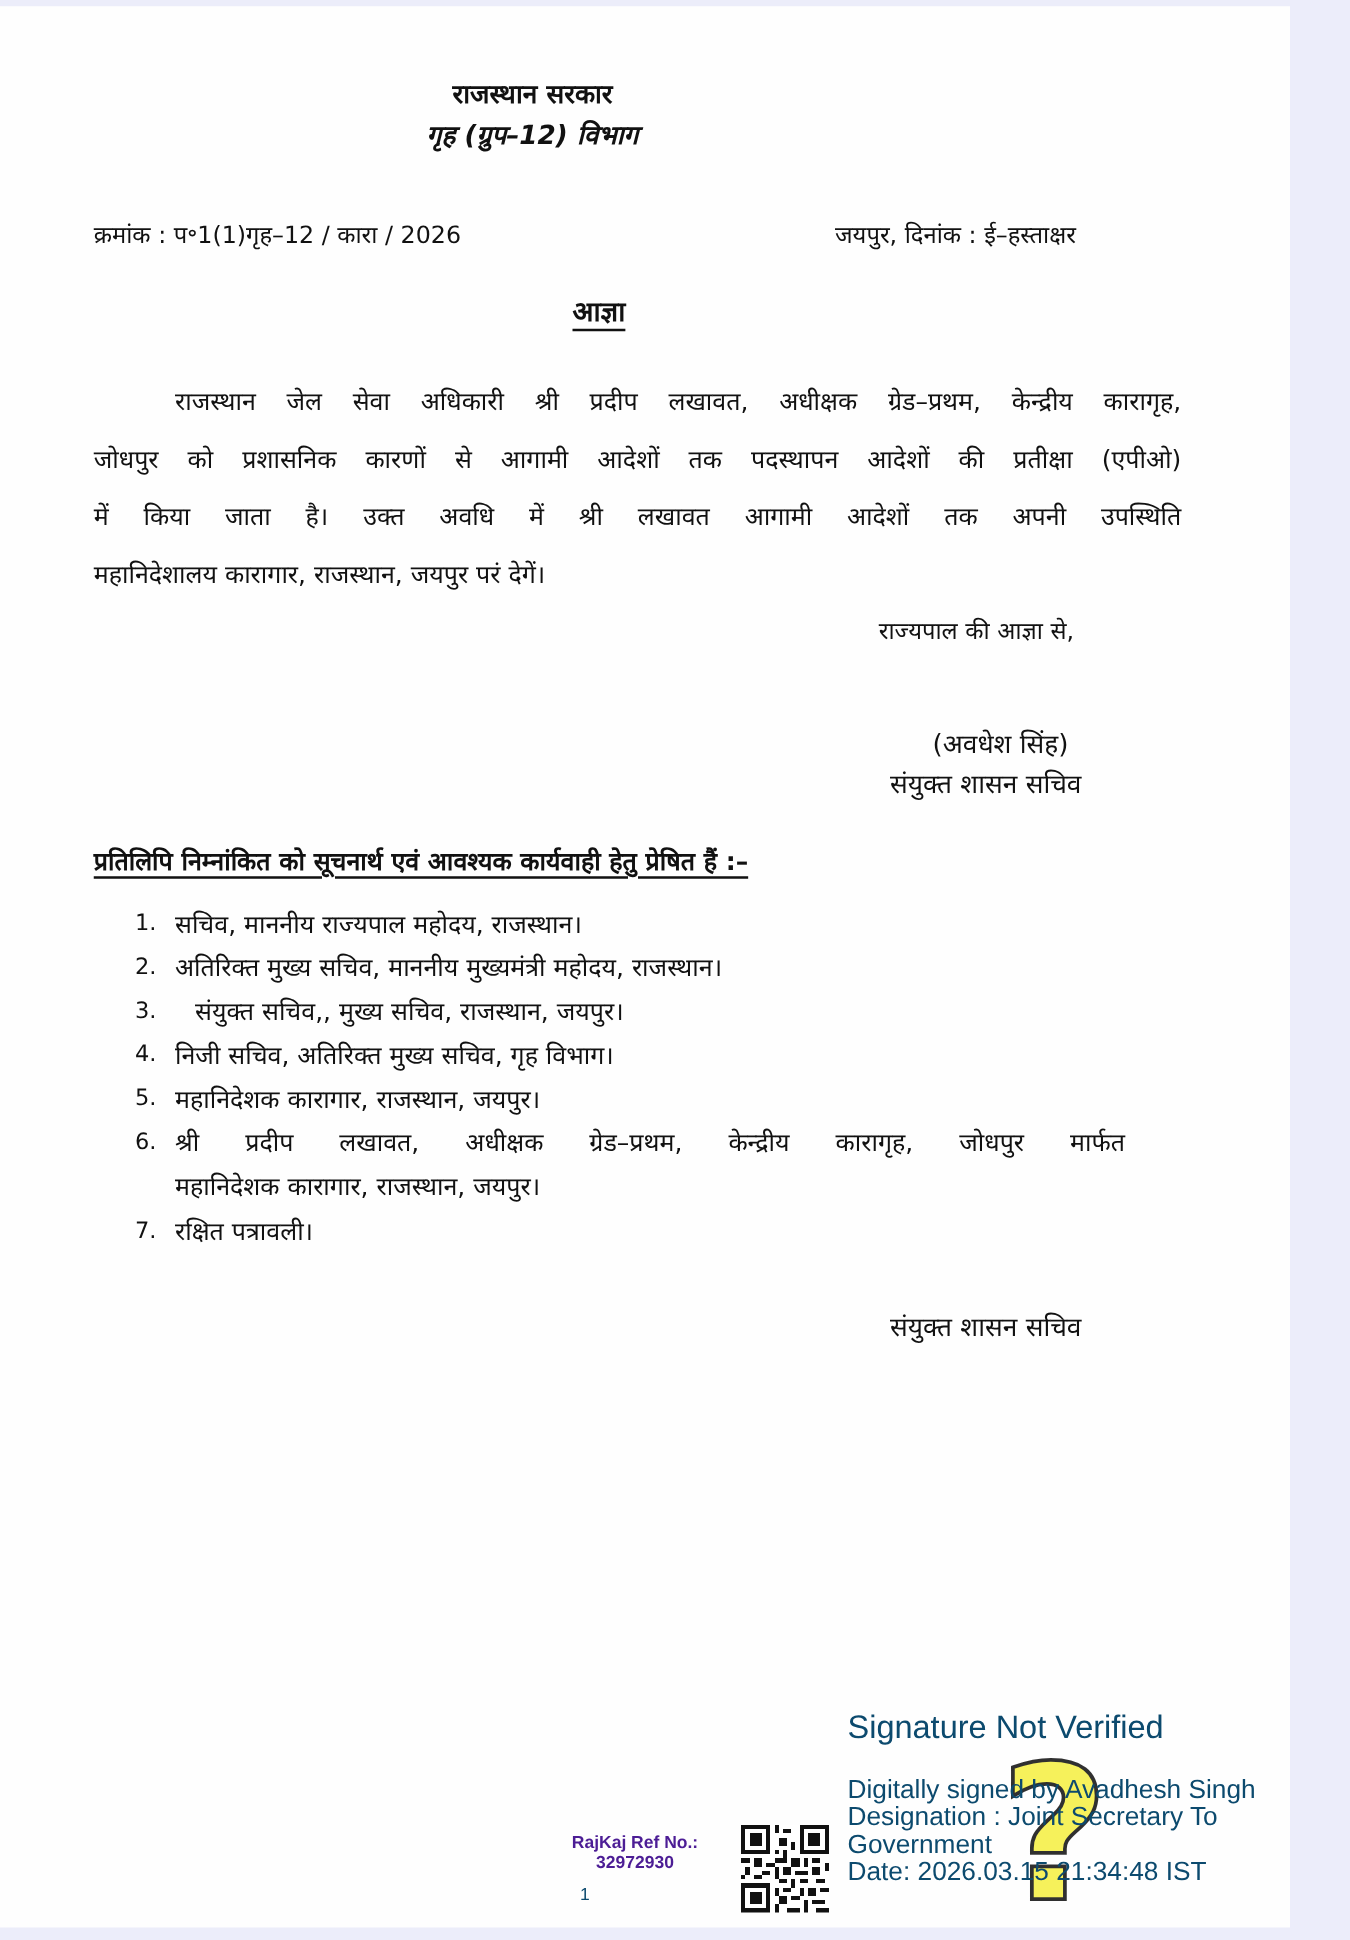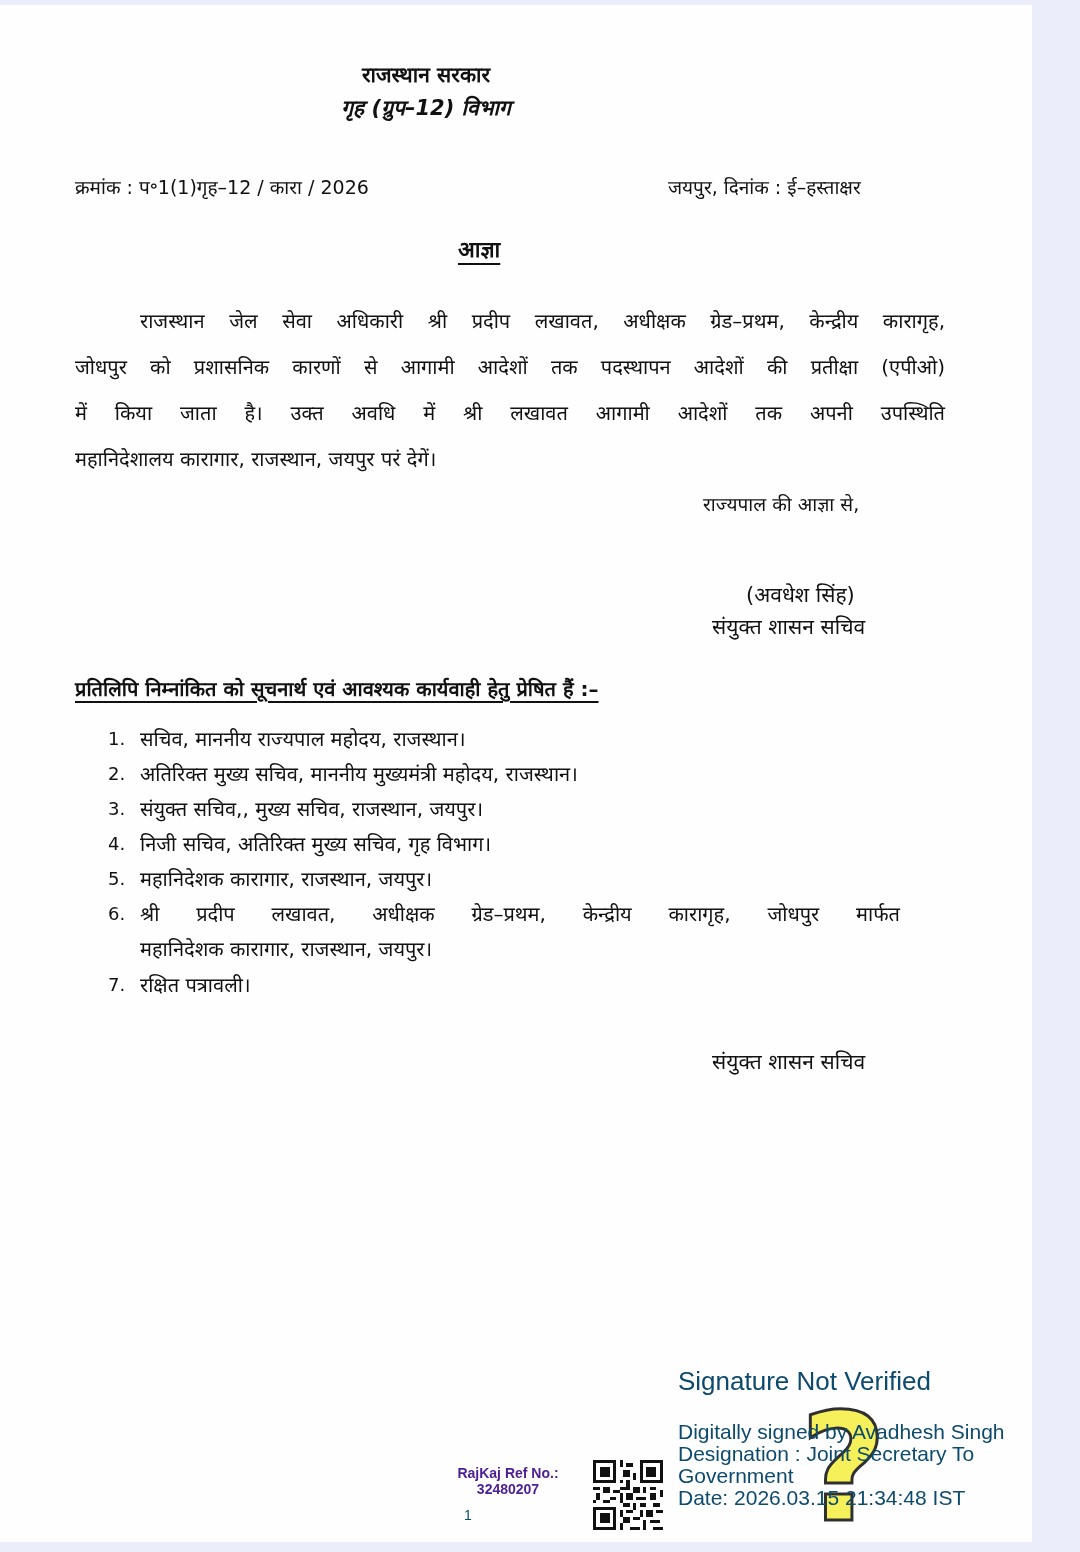--- a/index.html
+++ b/index.html
@@ -48,21 +48,21 @@
 <div class="abs cc-head" style="left:75px; top:675px;">प्रतिलिपि निम्नांकित को सूचनार्थ एवं आवश्यक कार्यवाही हेतु प्रेषित हैं :–</div>
 
 <div>
   <div class="li-num" style="top:728px;">1.</div>
   <div class="li-txt" style="top:725px;">सचिव, माननीय राज्यपाल महोदय, राजस्थान।</div>
 
   <div class="li-num" style="top:763px;">2.</div>
   <div class="li-txt" style="top:760px;">अतिरिक्त मुख्य सचिव, माननीय मुख्यमंत्री महोदय, राजस्थान।</div>
 
   <div class="li-num" style="top:798px;">3.</div>
-  <div class="li-txt" style="top:795px;">संयुक्त सचिव,, मुख्य सचिव, राजस्थान, जयपुर।</div>
+  <div class="li-txt" style="top:795px;margin-left:16px;">संयुक्त सचिव,, मुख्य सचिव, राजस्थान, जयपुर।</div>
 
   <div class="li-num" style="top:833px;">4.</div>
   <div class="li-txt" style="top:830px;">निजी सचिव, अतिरिक्त मुख्य सचिव, गृह विभाग।</div>
 
   <div class="li-num" style="top:868px;">5.</div>
   <div class="li-txt" style="top:865px;">महानिदेशक कारागार, राजस्थान, जयपुर।</div>
 
   <div class="li-num" style="top:903px;">6.</div>
   <div class="li-txt just" style="top:900px;">श्री प्रदीप लखावत, अधीक्षक ग्रेड–प्रथम, केन्द्रीय कारागृह, जोधपुर मार्फत</div>
   <div class="li-txt" style="top:935px;">महानिदेशक कारागार, राजस्थान, जयपुर।</div>
@@ -77,21 +77,21 @@
 <div class="abs sig" style="left:678px; top:1366px; font-size:26px;">Signature Not Verified</div>
 <div class="abs sig" style="left:678px; top:1421px; font-size:21px; line-height:22px;">
   <div>Digitally signed by Avadhesh Singh</div>
   <div>Designation : Joint Secretary To</div>
   <div>Government</div>
   <div>Date: 2026.03.15 21:34:48 IST</div>
 </div>
 
 <div class="abs ref" style="left:452px; top:1465px; width:112px;">
   <div>RajKaj Ref No.:</div>
-  <div>32480207</div>
+  <div>32972930</div>
 </div>
 <div class="abs sig" style="left:464px; top:1507px; font-size:14px;">1</div>
 
 <svg class="abs" style="left:592px; top:1460px;" width="72" height="70" viewBox="0 0 21 21" shape-rendering="crispEdges">
   <rect width="21" height="21" fill="#fff"></rect>
   <g fill="#111">
     <path d="M0 0h7v7H0z M14 0h7v7h-7z M0 14h7v7H0z"></path>
   </g>
   <g fill="#fff">
     <path d="M1 1h5v5H1z M15 1h5v5h-5z M1 15h5v5H1z"></path>

